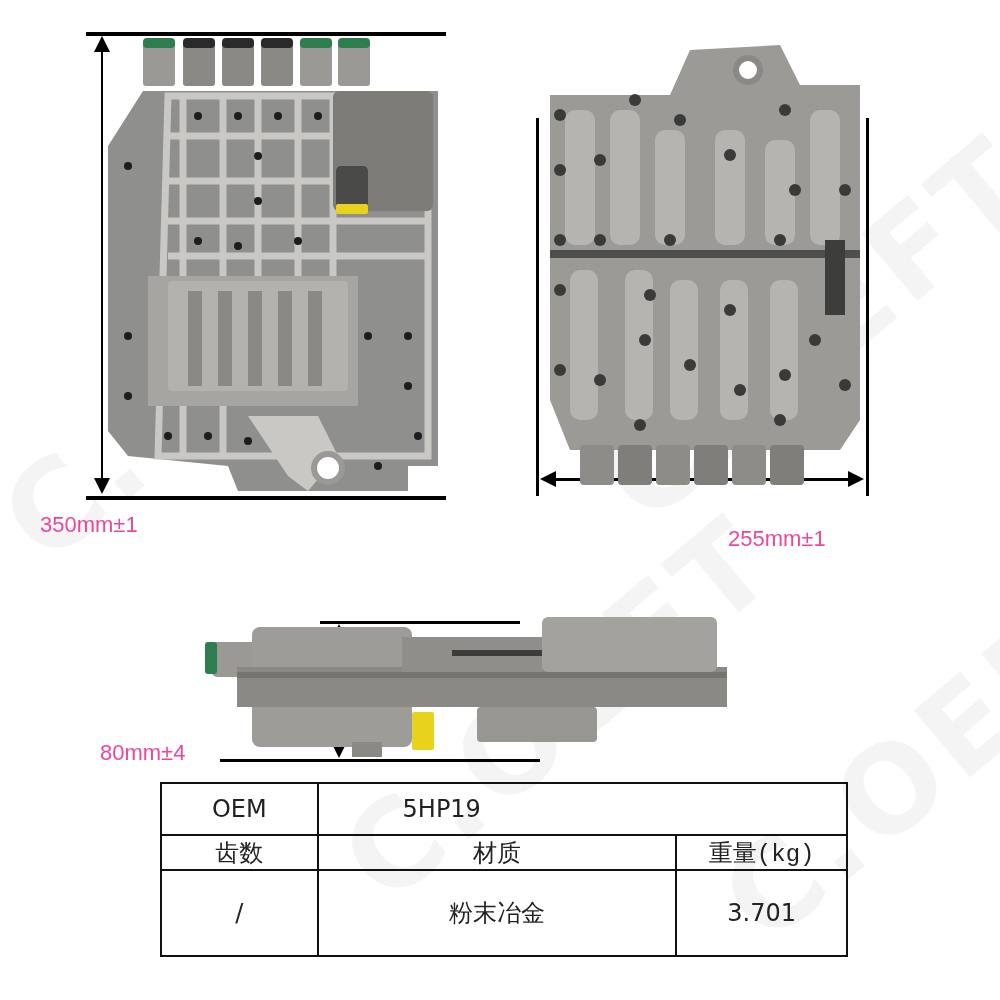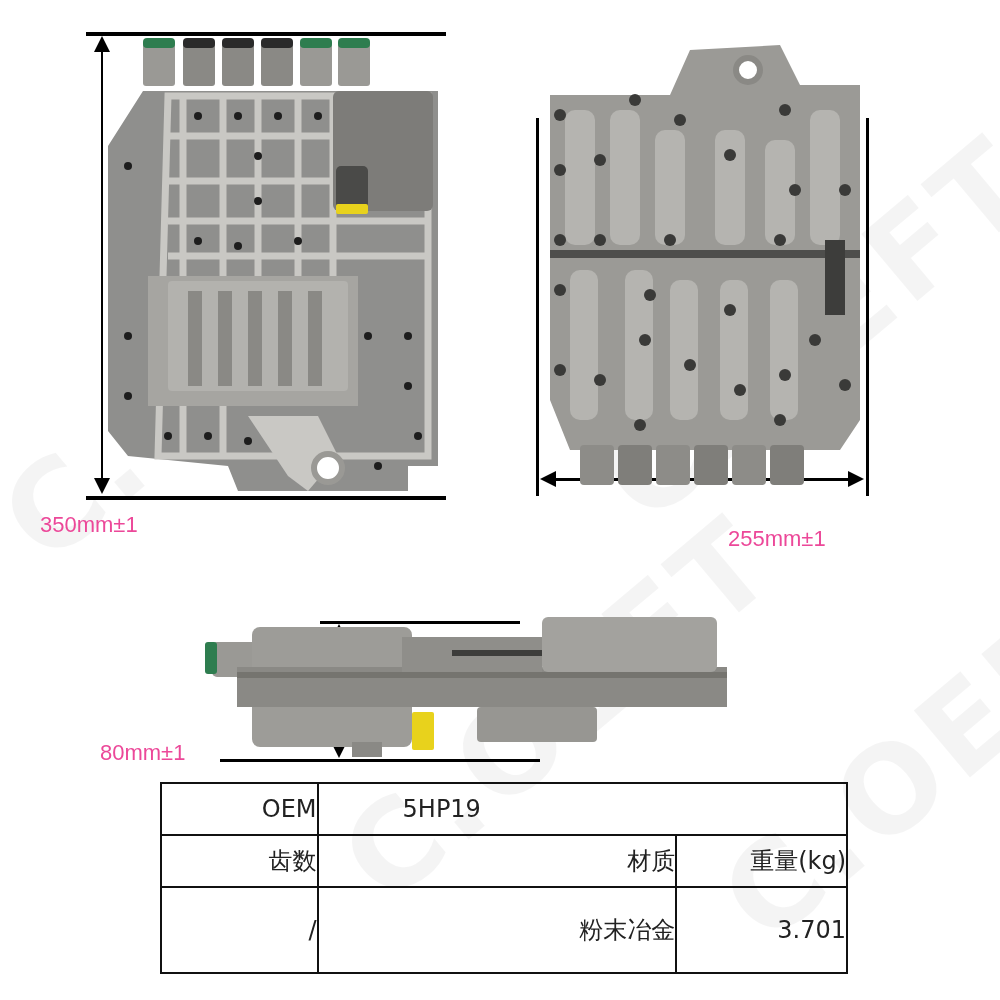--- a/index.html
+++ b/index.html
@@ -8,21 +8,21 @@
   .watermark { position:absolute; font-family:"DejaVu Sans", sans-serif; font-weight:bold; color:rgba(0,0,0,0.045); transform:rotate(-40deg); white-space:nowrap; pointer-events:none; font-size:120px; letter-spacing:6px; }
   .dim-label { position:absolute; font-family:Liberation Sans, sans-serif; font-size:22px; color:#ec4899; white-space:nowrap; }
   .line-h { position:absolute; height:4px; background:#000; }
   .line-v { position:absolute; width:3px; background:#000; }
   .arrow-up { position:absolute; width:0; height:0; border-left:8px solid transparent; border-right:8px solid transparent; border-bottom:16px solid #000; }
   .arrow-down { position:absolute; width:0; height:0; border-left:8px solid transparent; border-right:8px solid transparent; border-top:16px solid #000; }
   .arrow-left { position:absolute; width:0; height:0; border-top:8px solid transparent; border-bottom:8px solid transparent; border-right:16px solid #000; }
   .arrow-right { position:absolute; width:0; height:0; border-top:8px solid transparent; border-bottom:8px solid transparent; border-left:16px solid #000; }
   .photo svg { display:block; }
   table.spec { position:absolute; left:160px; top:782px; width:688px; border-collapse:collapse; font-family:"DejaVu Sans", sans-serif; }
-  table.spec td { border:2px solid #111; text-align:right; font-size:24px; color:#222; padding:0; }
+  table.spec td { border:2px solid #111; text-align:center; font-size:24px; color:#222; padding:0; }
 </style>
 </head>
 <body>
 
 <div class="watermark" style="left:-40px; top:300px;">C.OEFT</div>
 <div class="watermark" style="left:560px; top:260px;">C.OEFT</div>
 <div class="watermark" style="left:300px; top:640px;">C.OEFT</div>
 <div class="watermark" style="left:680px; top:680px;">C.OEFT</div>
 
 <div class="line-h" style="left:86px; top:32px; width:360px;"></div>
@@ -173,21 +173,21 @@
       <rect x="230" y="405" width="34" height="40" rx="4" fill="#7f7e7a"></rect>
     </g>
   </svg>
 </div>
 
 <div class="line-h" style="left:320px; top:621px; width:200px; height:3px;"></div>
 <div class="line-h" style="left:220px; top:759px; width:320px; height:3px;"></div>
 <div class="line-v" style="left:338px; top:634px; height:116px; width:2px;"></div>
 <div class="arrow-up" style="left:331px; top:624px;"></div>
 <div class="arrow-down" style="left:331px; top:742px;"></div>
-<div class="dim-label" style="left:100px; top:740px;">80mm±1</div>
+<div class="dim-label" style="left:100px; top:740px;">80mm±4</div>
 
 <div class="abs photo" style="left:202px; top:612px;">
   <svg width="530" height="150" viewBox="0 0 530 150" xmlns="http://www.w3.org/2000/svg">
     <rect x="10" y="30" width="50" height="35" rx="5" fill="#9a9995"></rect>
     <rect x="3" y="30" width="12" height="32" rx="3" fill="#2e7d4f"></rect>
     <rect x="50" y="15" width="160" height="120" rx="8" fill="#9d9c98"></rect>
     <rect x="35" y="55" width="490" height="40" fill="#8a8985"></rect>
     <rect x="35" y="60" width="490" height="6" fill="#75746f"></rect>
     <rect x="200" y="25" width="140" height="35" fill="#8f8e8a"></rect>
     <rect x="250" y="38" width="100" height="6" fill="#3d3d3b"></rect>
@@ -202,21 +202,21 @@
   <colgroup>
     <col style="width:157px">
     <col style="width:360px">
     <col style="width:171px">
   </colgroup>
   <tbody>
       <tr style="height:52px;">
     <td>OEM</td>
     <td colspan="2" style="text-align:left; padding-left:84px;">5HP19</td>
   </tr>
-  <tr style="height:52px;">
+  <tr style="height:35px;font-family:Liberation Mono, monospace;">
     <td>齿数</td>
     <td>材质</td>
     <td>重量(kg)</td>
   </tr>
   <tr style="height:86px;">
     <td>/</td>
     <td>粉末冶金</td>
     <td>3.701</td>
   </tr>
 </tbody>

